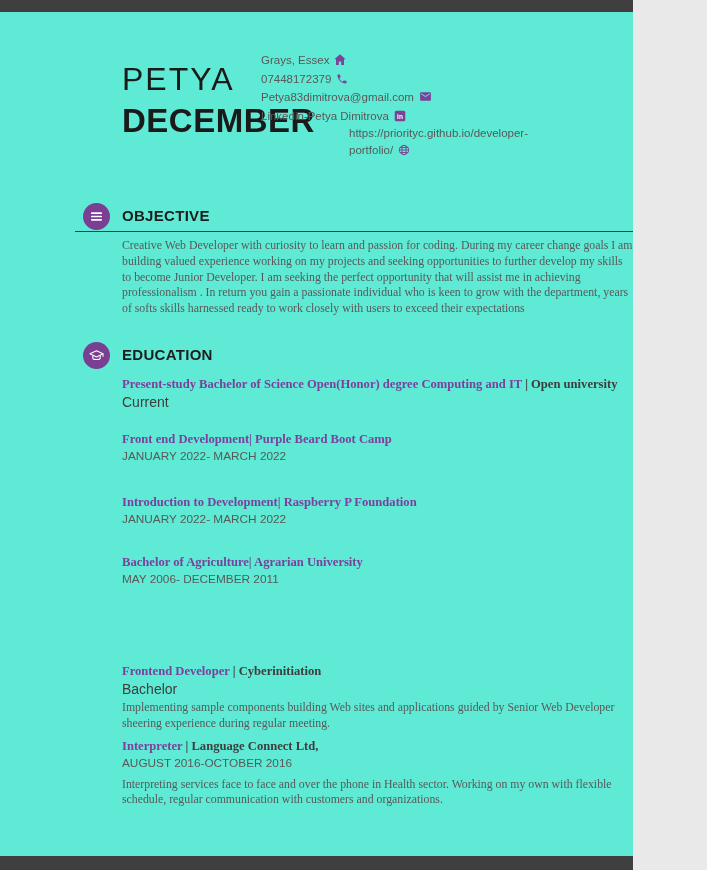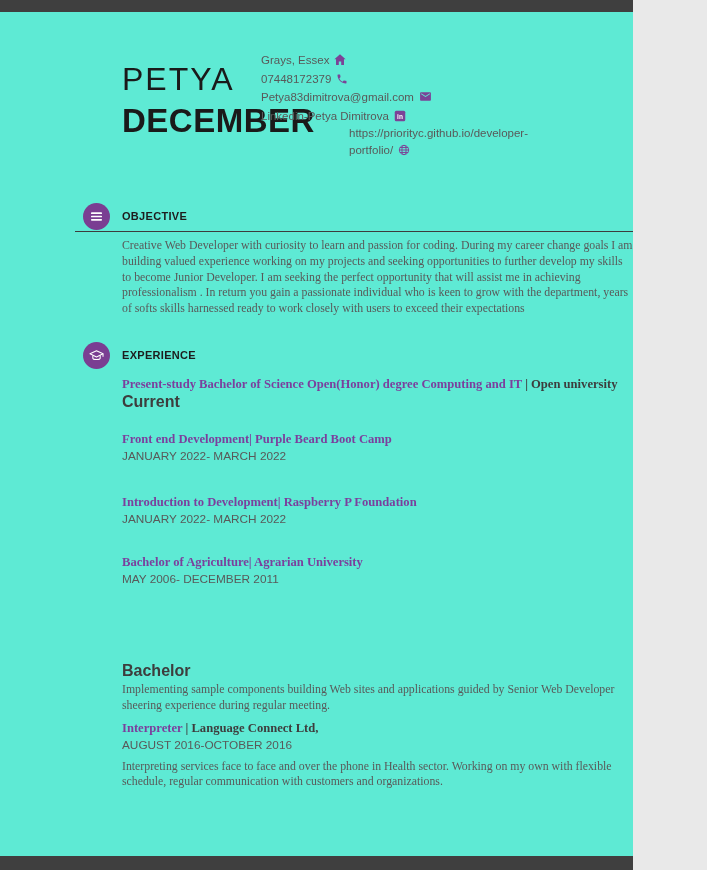--- a/index.html
+++ b/index.html
@@ -19,30 +19,30 @@
   .cline svg{vertical-align:-2px;margin-left:5px;}
   .cline.url{white-space:normal;width:212px;margin-left:auto;line-height:16.5px;}
 
   
   .section{position:absolute;left:75px;width:560px;}
   #sec-objective{top:202px;}
   #sec-education{top:341px;}
   #sec-experience{top:660px;}
   .sec-head{position:relative;height:30px;}
   .sec-circle{position:absolute;left:8px;top:1px;width:27px;height:27px;border-radius:50%;background:#7a3e92;display:flex;align-items:center;justify-content:center;z-index:2;}
-  .sec-title{margin-left:47px;font-size:11px;font-weight:700;color:#1d1d1d;letter-spacing:.3px;line-height:28px;}
+  .sec-title{margin-left:47px;font-size:15px;font-weight:700;color:#1d1d1d;letter-spacing:.3px;line-height:28px;}
   .sec-line{position:absolute;left:0;top:28.5px;width:560px;border-top:1.4px solid #3c3c3c;z-index:1;}
   .sec-body{margin-left:47px;width:512px;}
 
   .para{font-size:11.8px;line-height:15.8px;color:#595959;margin-top:6px;font-family:Liberation Serif, serif;}
 
   .accent{color:#7b3f9d;}
   .darkb{color:#3d3d3d;}
   .entry-title{font-size:12.6px;font-weight:700;line-height:18px;font-family:Liberation Serif, serif;}
-  .entry-sub{font-size:16px;font-weight:700;line-height:18px;color:#3d3d3d;}
+  .entry-sub{font-size:14px;font-weight:400;line-height:18px;color:#3d3d3d;}
   .entry-date{font-size:11.8px;line-height:16px;color:#595959;}
 
   .edu-body{margin-top:4px;}
   .edu-entry.e1{margin-bottom:19px;}
   .edu-entry.e2{margin-bottom:29px;}
   .edu-entry.e3{margin-bottom:26px;}
 
   .exp-body{margin-top:2px;}
   .exp-desc{font-size:11.8px;line-height:15.8px;color:#595959;margin-top:2px;font-family:Liberation Serif, serif;}
   .exp-entry + .exp-entry{margin-top:5px;}
@@ -107,21 +107,21 @@
 
   <div class="section" id="sec-education">
     <div class="sec-head">
       <div class="sec-circle">
         <svg width="17" height="17" viewBox="0 0 24 24" fill="none" stroke="#ffffff" stroke-width="1.5" stroke-linejoin="round">
             <path d="M12 5.2 2.8 9.6 12 14l9.2-4.4z"></path>
             <path d="M6.8 11.9v3.9c0 1 2.4 1.9 5.2 1.9s5.2-.9 5.2-1.9v-3.9"></path>
             <path d="M21.2 9.6v4.2"></path>
           </svg>
       </div>
-      <div class="sec-title">EXPERIENCE</div>
+      <div class="sec-title">EDUCATION</div>
     </div>
     <div class="sec-body edu-body">
       <div class="edu-entry e1">
         <div class="entry-title"><span class="accent">Present-study Bachelor of Science Open(Honor) degree Computing and IT </span><span class="darkb">| Open university</span></div>
         <div class="entry-sub">Current</div>
       </div>
       <div class="edu-entry e2">
         <div class="entry-title accent">Front end Development| Purple Beard Boot Camp</div>
         <div class="entry-date">JANUARY 2022- MARCH 2022</div>
       </div>
@@ -132,20 +132,21 @@
       <div class="edu-entry e4">
         <div class="entry-title accent">Bachelor of Agriculture| Agrarian University</div>
         <div class="entry-date">MAY 2006- DECEMBER 2011</div>
       </div>
     </div>
   </div>
 
   <div class="section" id="sec-experience">
     <div class="sec-body exp-body">
       <div class="exp-entry">
+        <div class="entry-title"><span class="accent">Frontend Developer </span><span class="darkb">| Cyberinitiation</span></div>
         <div class="entry-sub">Bachelor</div>
         <div class="exp-desc">Implementing sample components building Web sites and applications guided by Senior Web Developer sheering experience during regular meeting.</div>
       </div>
       <div class="exp-entry">
         <div class="entry-title"><span class="accent">Interpreter </span><span class="darkb">| Language Connect Ltd,</span></div>
         <div class="entry-date">AUGUST 2016-OCTOBER 2016</div>
         <div class="exp-desc gap">Interpreting services face to face and over the phone in Health sector. Working on my own with flexible schedule, regular communication with customers and organizations.</div>
       </div>
     </div>
   </div>

